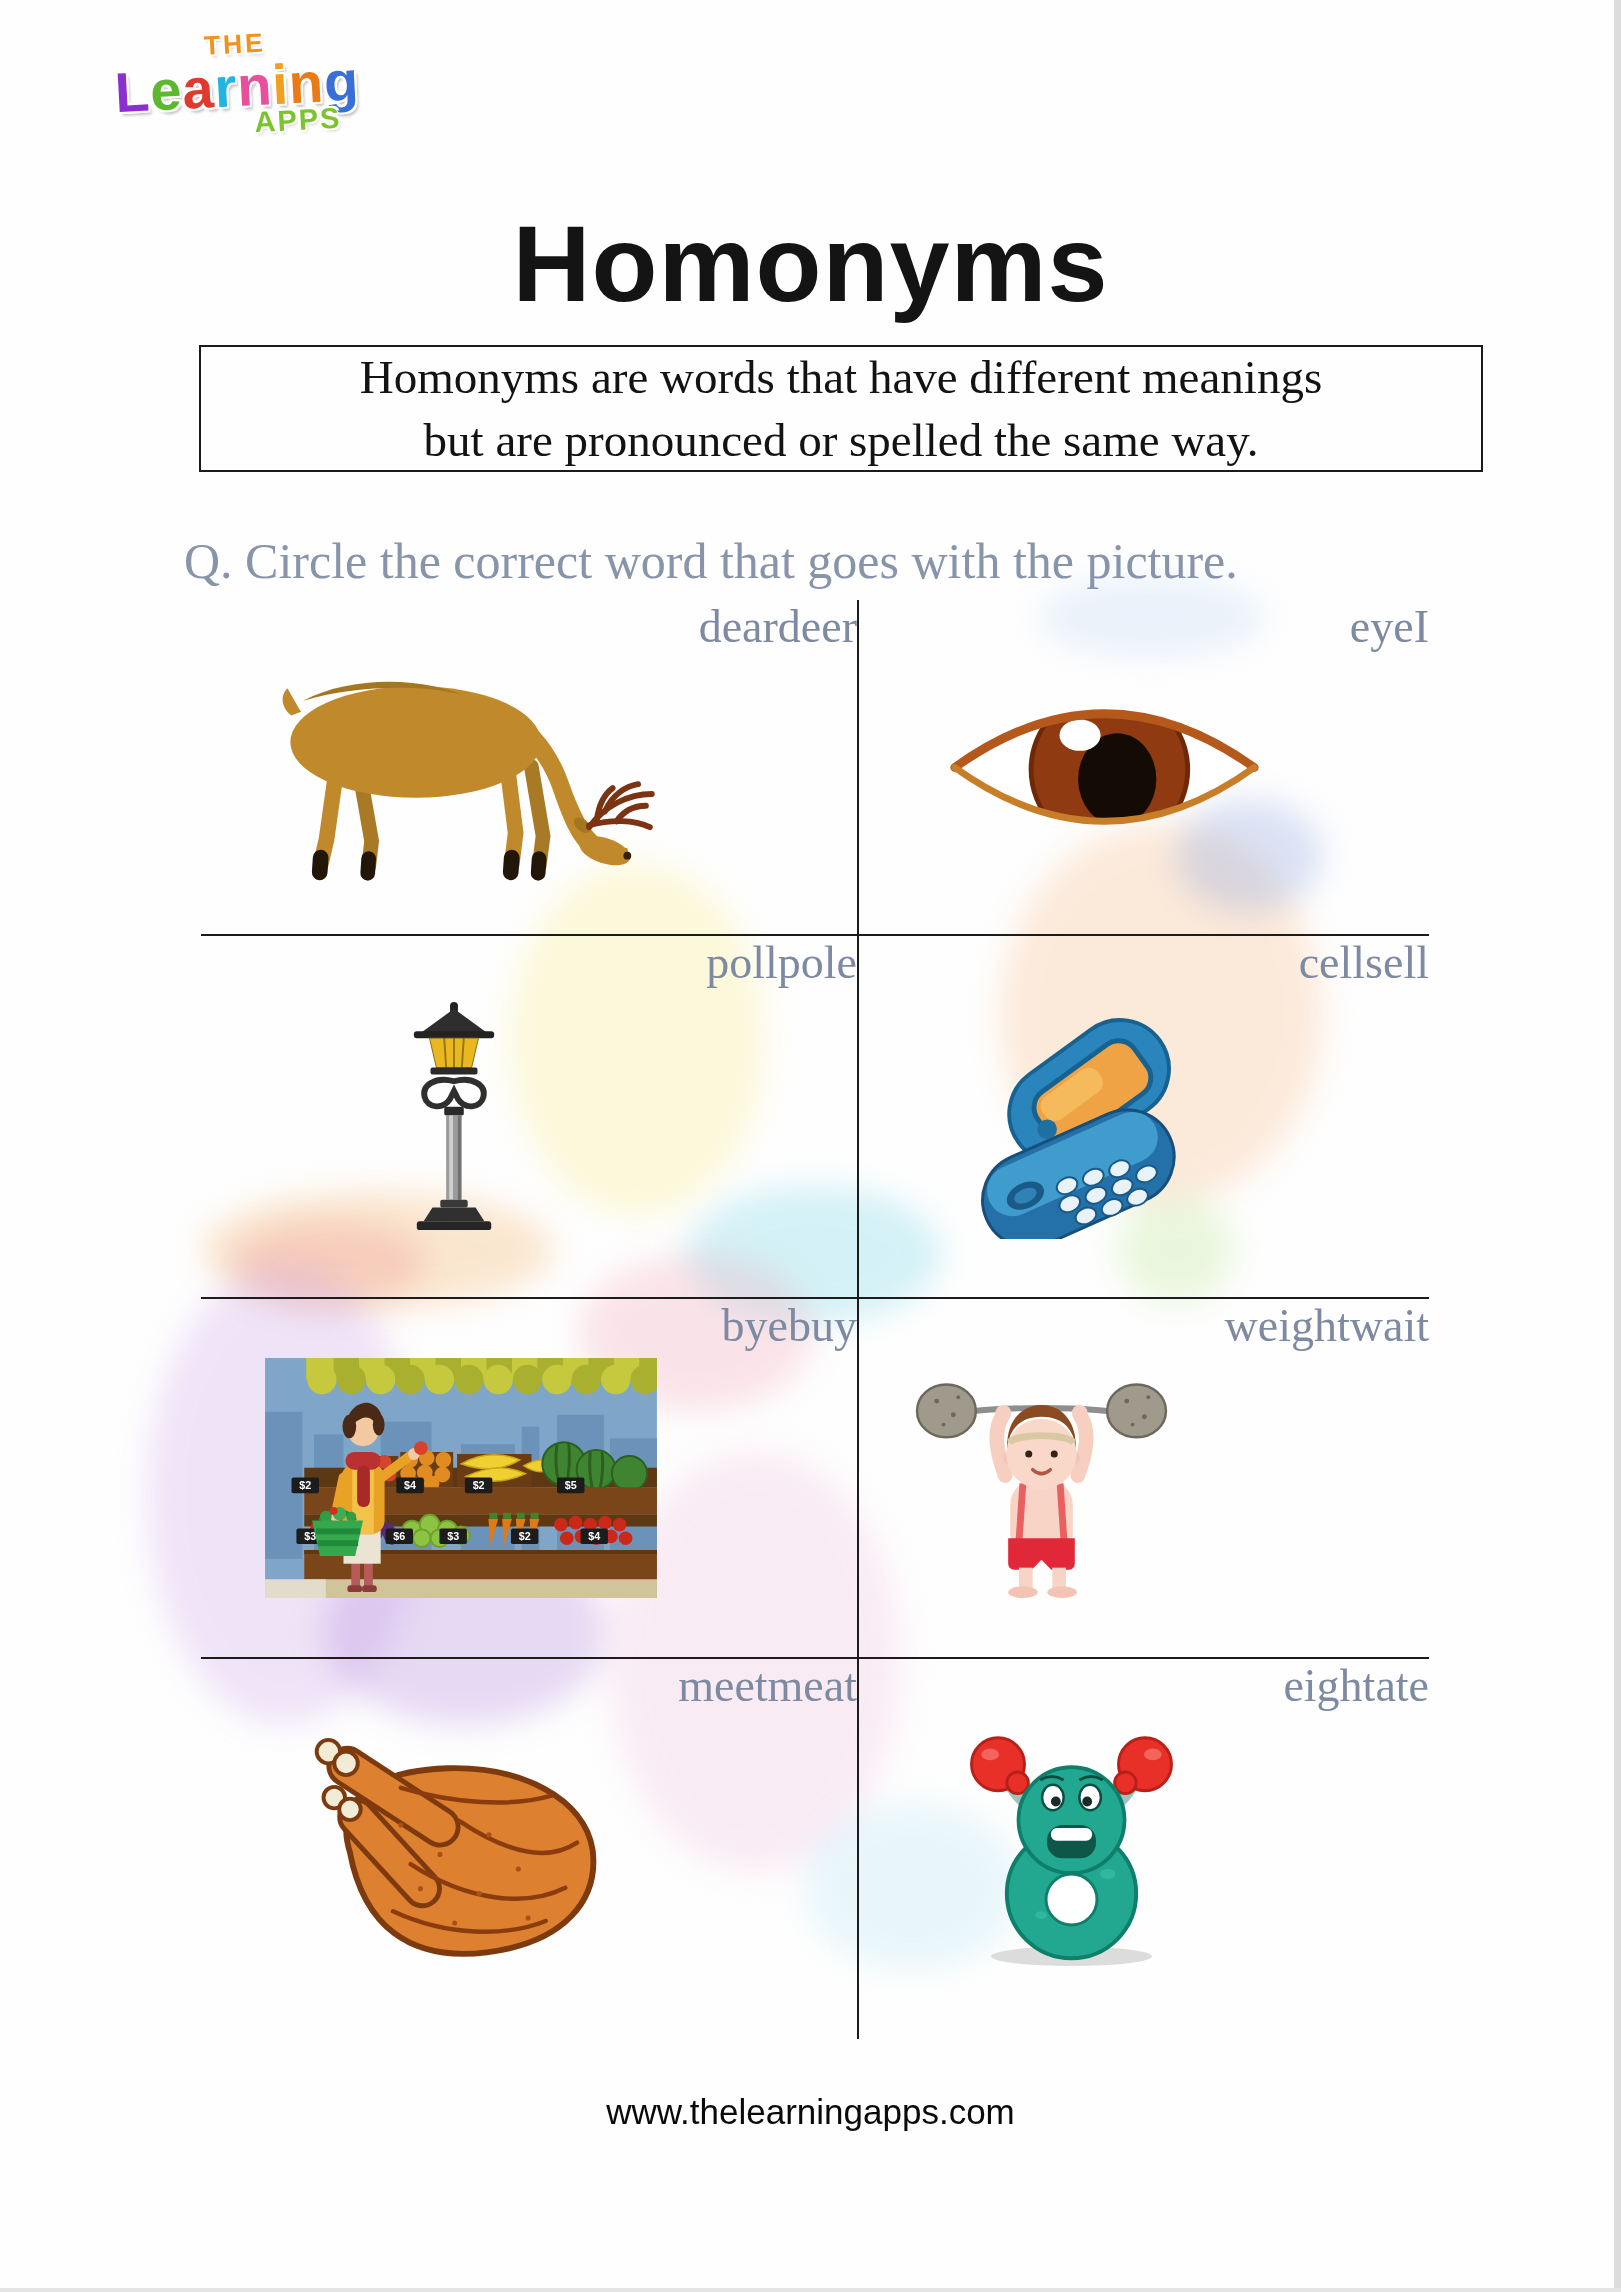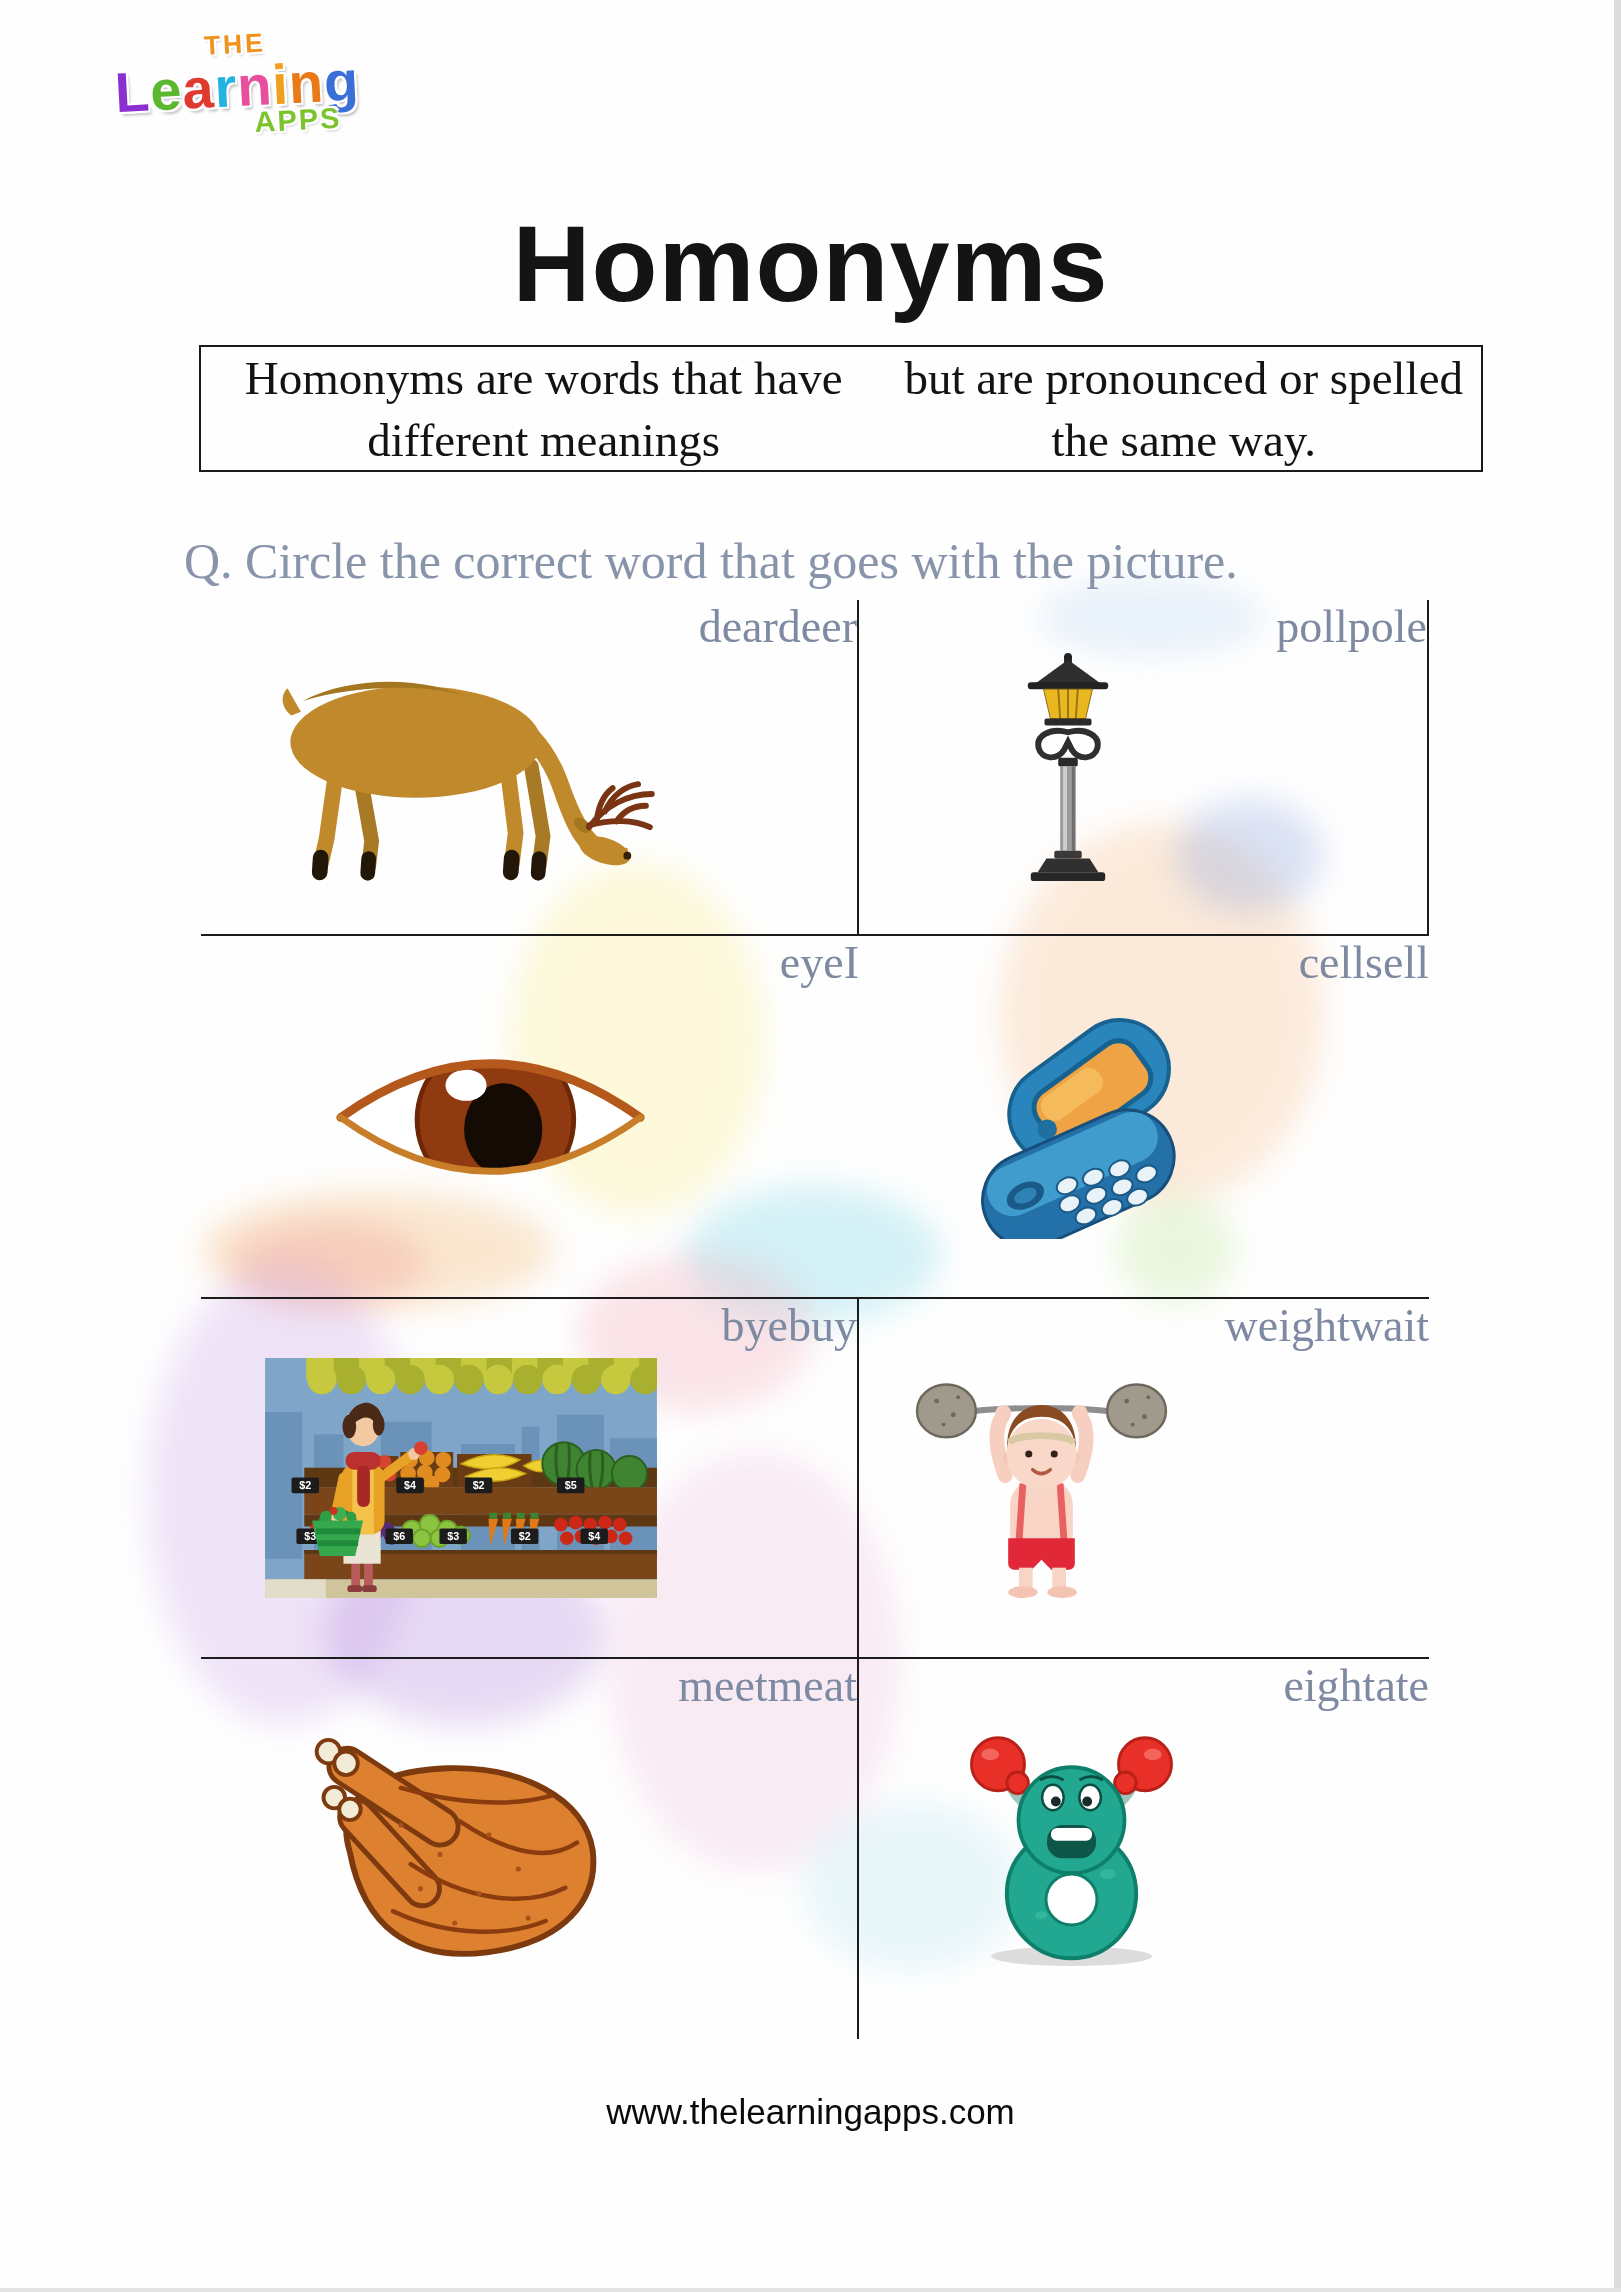--- a/index.html
+++ b/index.html
@@ -19,21 +19,21 @@
   .logo .learning{display:block;font-size:56px;line-height:.95;letter-spacing:1px;}
   .logo .learning span{text-shadow:2px 2px 0 #fff,-2px -2px 0 #fff,2px -2px 0 #fff,-2px 2px 0 #fff,2.9px 3.9px 2.9px rgba(0,0,0,.25);}
   .logo .apps{display:block;font-size:29px;letter-spacing:2px;color:#7cc42e;margin:-5.9px 0 0 118px;
         text-shadow:2px 2px 0 #fff,-2px -2px 0 #fff,2px -2px 0 #fff,-2px 2px 0 #fff,2px 2.9px 2.9px rgba(0,0,0,.2);}
 
   .title{position:absolute;left:0;top:201px;width:100%;text-align:center;
         font-family:"Liberation Sans",sans-serif;font-weight:bold;font-size:108px;
         letter-spacing:1px;color:var(--title_text,#141414);}
 
   .defbox{position:absolute;left:199px;top:345px;width:1280px;height:123px;
-        border:2.9px solid #1a1a1a;display:flex;justify-content:center;
+        border:2.9px solid #1a1a1a;display:flex;flex-direction:column;justify-content:center;
         text-align:center;font-size:47px;color:#131313;line-height:1.32;background:transparent;}
 
   .question{position:absolute;left:184px;top:532px;font-size:50px;color:var(--question_text,#8894aa);}
 
   .grid{position:absolute;left:201px;top:600px;width:1228px;height:1439px;display:grid;
         grid-template-columns:658px 570px;grid-template-rows:336px 363px 360px 380px;}
   .cell{display:flex;flex-direction:row;overflow:hidden;}
   .cell.c1{border-right:2px solid var(--grid_line,#1c1c1c);}
   .cell.rb{border-bottom:2px solid var(--grid_line,#1c1c1c);}
   .imgwrap{flex:1;display:flex;align-items:center;justify-content:center;}
@@ -106,20 +106,45 @@
             <path d="M368,168 C376,150 390,142 402,140"></path>
             <path d="M360,176 C362,160 368,150 376,144"></path>
             <path d="M352,182 C374,176 398,176 414,184"></path>
             <path d="M380,178 C388,166 400,162 410,162"></path>
           </g>
         </svg>
       </div>
       <div class="words">
         <span>dear</span>
         <span>deer</span>
+      </div>
+    </div>
+
+    <div class="cell rb">
+      <div class="imgwrap">
+        <svg viewBox="0 0 330 255" width="323" height="250">
+          <defs>
+              <clipPath id="eyeclip">
+                <path d="M12,128 Q165,18 318,128 Q165,238 12,128 Z"></path>
+              </clipPath>
+            </defs>
+          <path d="M12,128 Q165,18 318,128 Q165,238 12,128 Z" fill="#ffffff"></path>
+          <g clip-path="url(#eyeclip)">
+            <circle cx="170" cy="130" r="80" fill="#8f3a10"></circle>
+            <circle cx="170" cy="130" r="80" fill="none" stroke="#6e2807" stroke-width="5"></circle>
+            <ellipse cx="178" cy="140" rx="40" ry="47" fill="#140b04"></ellipse>
+            <ellipse cx="140" cy="95" rx="21" ry="16" fill="#ffffff"></ellipse>
+          </g>
+          <path d="M12,128 Q165,18 318,128" fill="none" stroke="#b4581c" stroke-width="9" stroke-linecap="round"></path>
+          <path d="M12,128 Q165,238 318,128" fill="none" stroke="#c87e28" stroke-width="7" stroke-linecap="round"></path>
+        </svg>
+      </div>
+      <div class="words">
+        <span>eye</span>
+        <span>I</span>
       </div>
     </div>
 
     <div class="cell c1 rb">
       <div class="imgwrap">
         <svg viewBox="0 0 110 240" width="108" height="235">
           <rect x="51" y="6" width="8" height="10" fill="#222222"></rect>
           <circle cx="55" cy="7" r="4" fill="#222222"></circle>
           <path d="M22,34 L55,10 L88,34 Z" fill="#2e2e2e"></path>
           <rect x="14" y="33" width="82" height="7" rx="3" fill="#222222"></rect>
@@ -134,45 +159,20 @@
           <rect x="50" y="119" width="4" height="86" fill="#cfcfcf"></rect>
           <rect x="59" y="119" width="3" height="86" fill="#6f6f6f"></rect>
           <rect x="41" y="205" width="28" height="8" rx="2" fill="#3a3a3a"></rect>
           <polygon points="33,213 77,213 86,227 24,227" fill="#303030"></polygon>
           <rect x="17" y="227" width="76" height="9" rx="3" fill="#262626"></rect>
         </svg>
       </div>
       <div class="words">
         <span>poll</span>
         <span>pole</span>
-      </div>
-    </div>
-
-    <div class="cell rb">
-      <div class="imgwrap">
-        <svg viewBox="0 0 330 255" width="323" height="250">
-          <defs>
-              <clipPath id="eyeclip">
-                <path d="M12,128 Q165,18 318,128 Q165,238 12,128 Z"></path>
-              </clipPath>
-            </defs>
-          <path d="M12,128 Q165,18 318,128 Q165,238 12,128 Z" fill="#ffffff"></path>
-          <g clip-path="url(#eyeclip)">
-            <circle cx="170" cy="130" r="80" fill="#8f3a10"></circle>
-            <circle cx="170" cy="130" r="80" fill="none" stroke="#6e2807" stroke-width="5"></circle>
-            <ellipse cx="178" cy="140" rx="40" ry="47" fill="#140b04"></ellipse>
-            <ellipse cx="140" cy="95" rx="21" ry="16" fill="#ffffff"></ellipse>
-          </g>
-          <path d="M12,128 Q165,18 318,128" fill="none" stroke="#b4581c" stroke-width="9" stroke-linecap="round"></path>
-          <path d="M12,128 Q165,238 318,128" fill="none" stroke="#c87e28" stroke-width="7" stroke-linecap="round"></path>
-        </svg>
-      </div>
-      <div class="words">
-        <span>eye</span>
-        <span>I</span>
       </div>
     </div>
 
     <div class="cell rb">
       <div class="imgwrap">
         <svg viewBox="0 0 240 250" width="235" height="245">
           <g transform="rotate(-36 130 100)">
             <rect x="42" y="50" width="178" height="100" rx="50" fill="#2a85bd" stroke="#17628f" stroke-width="4"></rect>
             <rect x="72" y="72" width="122" height="62" rx="20" fill="#f0a344" stroke="#17628f" stroke-width="5"></rect>
             <rect x="80" y="78" width="70" height="28" rx="12" fill="#f6bf62" opacity="0.8"></rect>

